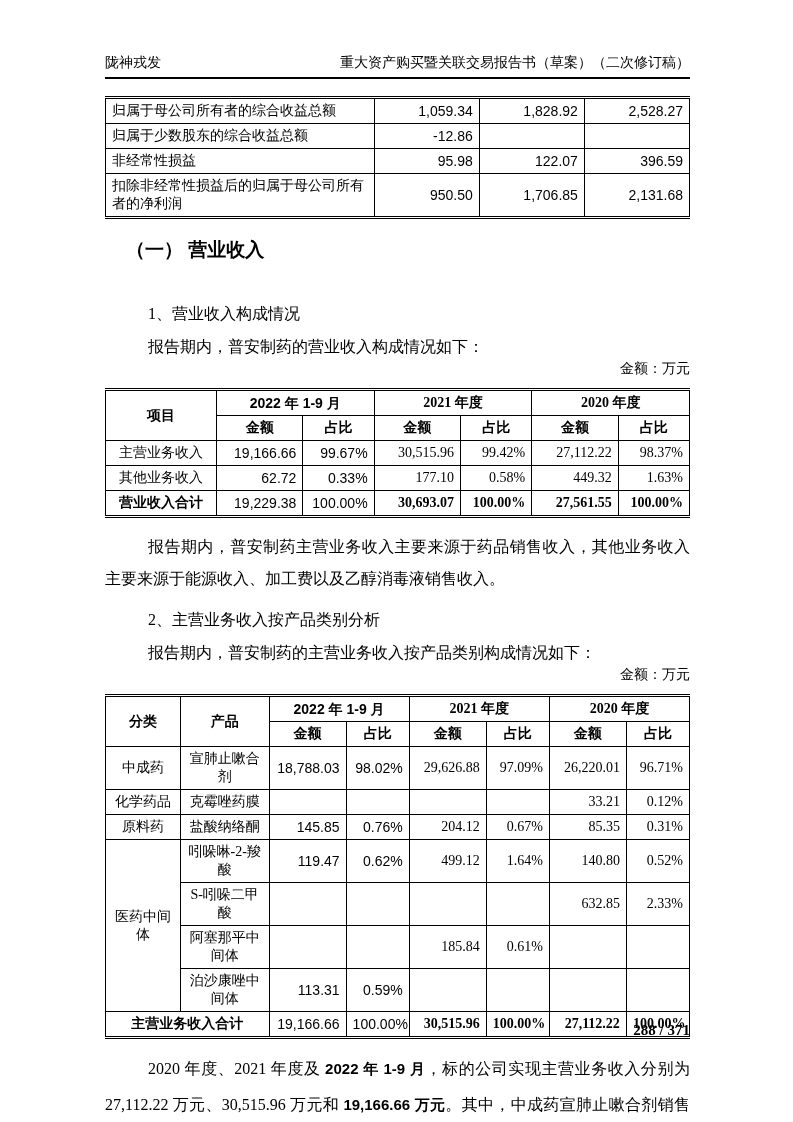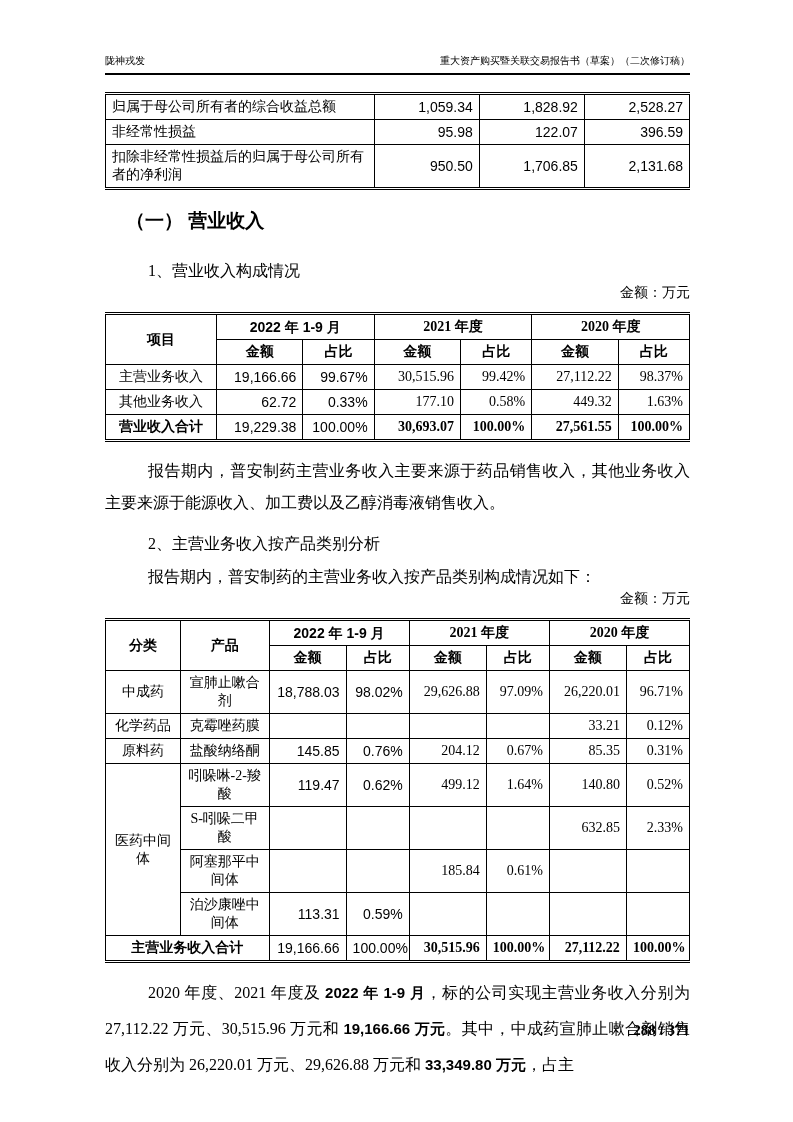--- a/index.html
+++ b/index.html
@@ -18,21 +18,21 @@
     left: 105px;
     top: 54px;
     width: 585px;
   }
 
   
   .doc-header {
     display: flex;
     justify-content: space-between;
     align-items: flex-end;
-    font-size: 10px;
+    font-size: 14px;
     padding-bottom: 5px;
     border-bottom: 2px solid #000;
   }
 
   
   table.fin {
     width: 100%;
     border-collapse: collapse;
     table-layout: fixed;
   }
@@ -67,21 +67,21 @@
   
   .sec-heading {
     margin-top: 18px;
     padding-left: 21px;
     font-family: "Liberation Sans", "DejaVu Sans", sans-serif;
     font-weight: bold;
     font-size: 19px;
     line-height: 26px;
   }
   .subhead {
-    margin-top: 26px;
+    margin-top: 40px;
     padding-left: 43px;
     font-size: 16px;
     line-height: 22px;
   }
   .para {
     margin-top: 11px;
     text-indent: 43px;
     font-size: 16px;
     line-height: 22px;
     text-align: justify;
@@ -139,38 +139,45 @@
           <col style="width:18%">
         </colgroup>
       <tbody>
         <tr class="first-row">
           <td class="lbl">归属于母公司所有者的综合收益总额</td>
           <td class="num sans-b">1,059.34</td>
           <td class="num sans-b">1,828.92</td>
           <td class="num sans-b">2,528.27</td>
         </tr>
         <tr>
+          <td class="lbl">归属于少数股东的综合收益总额</td>
+          <td class="num sans-b">-12.86</td>
+          <td class="num sans-b"></td>
+          <td class="num sans-b"></td>
+        </tr>
+        <tr>
           <td class="lbl">非经常性损益</td>
           <td class="num sans-b">95.98</td>
           <td class="num sans-b">122.07</td>
           <td class="num sans-b">396.59</td>
         </tr>
         <tr class="last-row">
           <td class="lbl">扣除非经常性损益后的归属于母公司所有者的净利润</td>
           <td class="num sans-b">950.50</td>
           <td class="num sans-b">1,706.85</td>
           <td class="num sans-b">2,131.68</td>
         </tr>
       </tbody>
     </table>
 
     <div class="sec-heading">（一） 营业收入</div>
 
     <div class="subhead">1、营业收入构成情况</div>
 
+    <div class="para">报告期内，普安制药的营业收入构成情况如下：</div>
 
     <div class="unit-label">金额：万元</div>
 
     <table class="fin mt2">
       <colgroup>
         <col style="width:19%">
           <col style="width:14.8%">
           <col style="width:12.2%">
         <col style="width:14.8%">
           <col style="width:12.2%">

